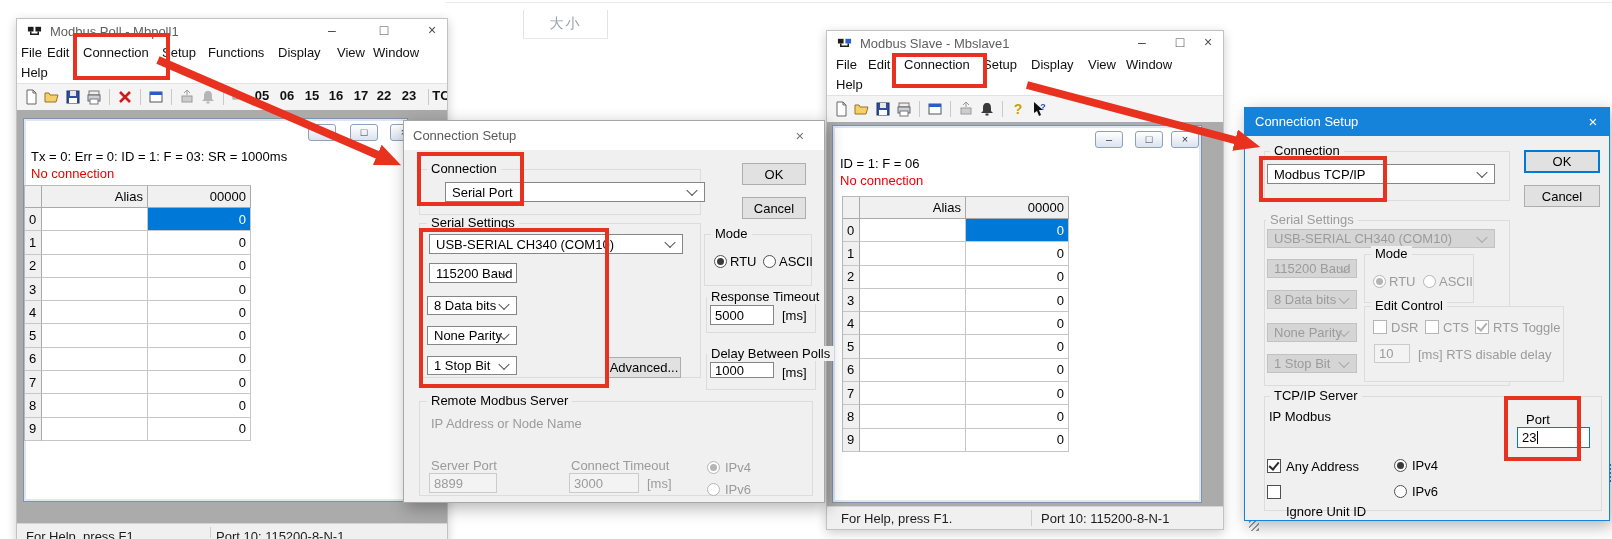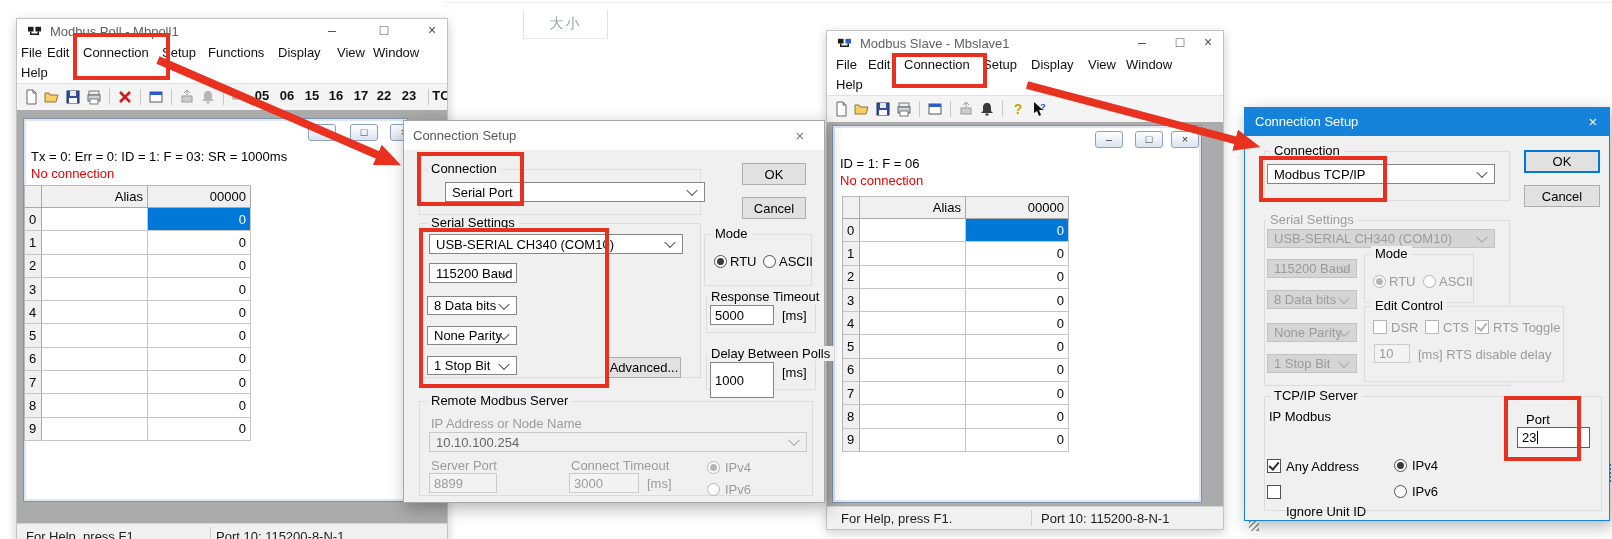--- a/index.html
+++ b/index.html
@@ -484,32 +484,28 @@
 
   <div class="group" style="left:302px;top:176px;width:108px;height:34px"></div>
   <span class="glabel" style="left:303px;top:168px">Response Timeout</span>
   <div class="field" style="left:306px;top:184px;width:64px;height:20px">
       <span>5000</span>
     </div>
   <span class="lbl" style="left:378px;top:187px">[ms]</span>
 
   <div class="group" style="left:302px;top:233px;width:108px;height:34px"></div>
   <span class="glabel" style="left:303px;top:225px">Delay Between Polls</span>
-  <div class="field" style="left:306px;top:241px;width:64px;height:36px">
+  <div class="field" style="left:306px;top:241px;width:64px;height:16px">
       <span>1000</span>
     </div>
   <span class="lbl" style="left:378px;top:244px">[ms]</span>
 
   <div class="group" style="left:15px;top:280px;width:392px;height:93px"></div>
   <span class="glabel" style="left:23px;top:272px">Remote Modbus Server</span>
   <span class="lbl dim" style="left:27px;top:295px">IP Address or Node Name</span>
-  <div class="combo d2" style="left:25px;top:311px;width:378px;height:20px;color:#666">
-    <span>10.10.100.254</span>
-      <span class="chev"></span>
-  </div>
   <span class="lbl dim" style="left:27px;top:337px">Server Port</span>
   <div class="field dis" style="left:25px;top:352px;width:68px;height:20px">
       <span>8899</span>
     </div>
   <span class="lbl dim" style="left:167px;top:337px">Connect Timeout</span>
   <div class="field dis" style="left:165px;top:352px;width:70px;height:20px">
       <span>3000</span>
     </div>
   <span class="lbl dim" style="left:243px;top:355px">[ms]</span>
   <span class="radio dis on" style="left:303px;top:340px"></span>

